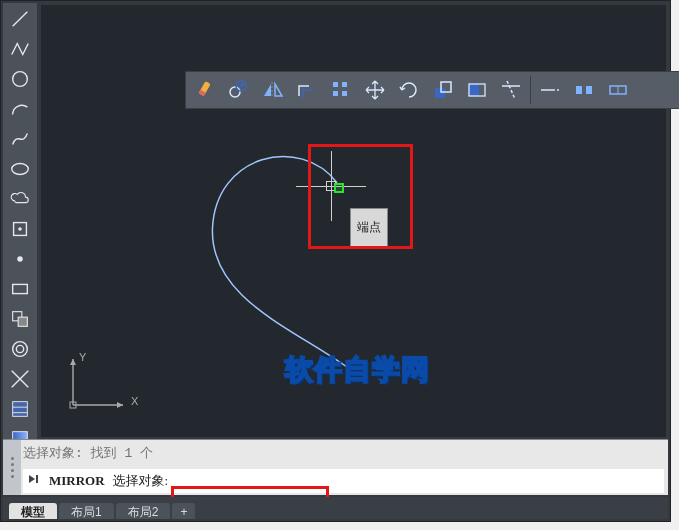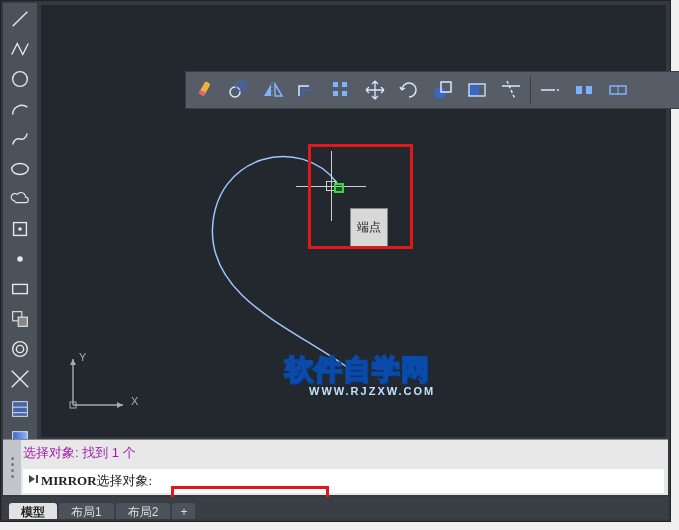--- a/index.html
+++ b/index.html
@@ -144,25 +144,25 @@
   }
   .cmd-handle {
     position:absolute; left:0; top:0; width:18px; height:100%;
     background:#c2c6cc;
     display:flex; flex-direction:column; align-items:center; justify-content:center; gap:3px;
     cursor:move;
   }
   .cmd-handle .dot { width:3px; height:3px; background:#777; border-radius:50%; }
   .cmd-history {
     position:absolute; left:20px; top:4px; right:4px;
-    font-family:Liberation Sans, sans-serif; font-size:13px; color:#a21caf;
+    font-family:Liberation Mono, monospace; font-size:13px; color:#737373;
   }
   .cmd-line {
     position:absolute; left:20px; bottom:2px; right:4px; height:20px;
-    display:flex; align-items:center; gap:0;
+    display:flex; align-items:center; gap:8px;
     font-family:"SimSun","Segoe UI"; font-size:13px;
     background:#fff; padding:12px 4px;
   }
   .cmd-caret svg { width:14px; height:14px; }
   .cmd-input {
     flex:1; border:none; outline:none; font-family:inherit; font-size:13px;
     background:transparent;
   }
 
   
@@ -378,21 +378,20 @@
     <div class="h"></div>
       <div class="v"></div>
       <div class="sq"></div>
   </div>
   <div class="endpoint-mark"></div>
   <div class="snap-tip">端点</div>
 
   <div class="red-box canvas-box"></div>
 
   <div class="watermark">软件自学网</div>
-  <div class="watermark-sub">WWW.RJZXW.COM</div>
 
   <div class="ucs">
     <svg viewBox="0 0 70 70">
       <line x1="10" y1="52" x2="60" y2="52" stroke="#aaa" stroke-width="1.4"></line>
       <polygon points="60,52 54,49 54,55" fill="#aaa"></polygon>
       <line x1="10" y1="52" x2="10" y2="6" stroke="#aaa" stroke-width="1.4"></line>
       <polygon points="10,6 7,12 13,12" fill="#aaa"></polygon>
       <rect x="7" y="49" width="6" height="6" fill="none" stroke="#aaa"></rect>
     </svg>
     <span class="yl">Y</span>

